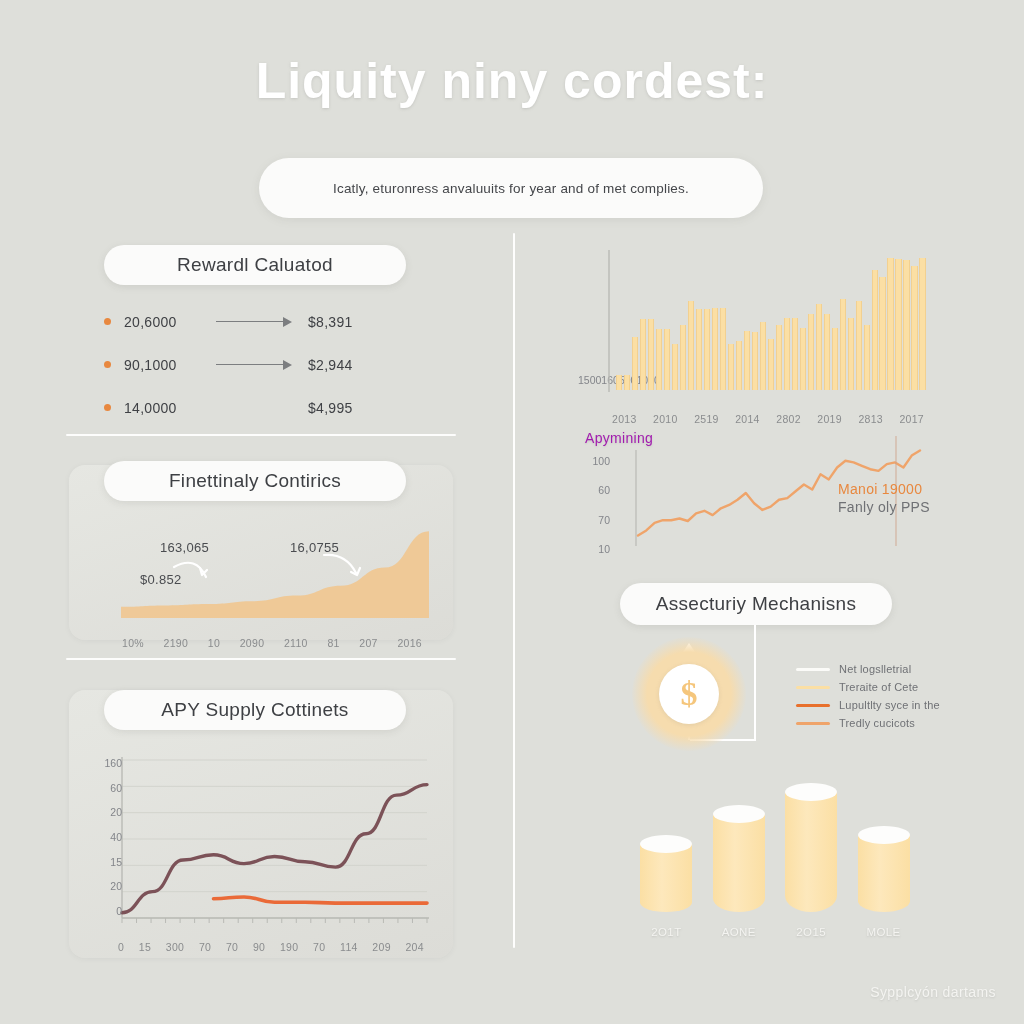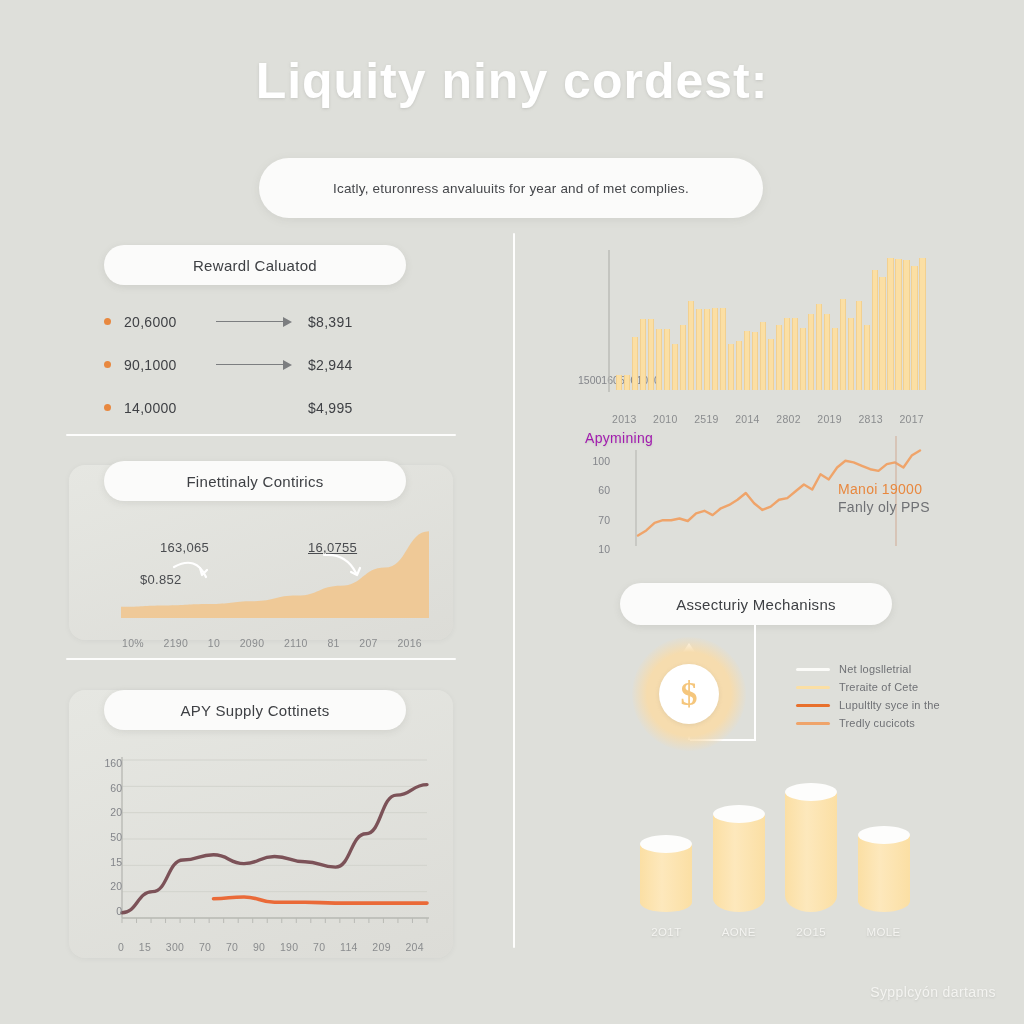--- a/index.html
+++ b/index.html
@@ -49,21 +49,21 @@
     border-radius:16px;
     box-shadow:0 1px 5px rgba(130,130,125,.10);
   }
   .card-pill{
     position:absolute;height:40px;
     background:#fbfbfa;border-radius:20px;
     box-shadow:0 2px 7px rgba(125,125,120,.16);
     display:flex;align-items:center;justify-content:center;
   }
   .card-pill span{
-    font-size:15px;color:#3e4044;letter-spacing:.3px;font-weight:400;
+    font-size:19px;color:#3e4044;letter-spacing:.3px;font-weight:400;
   }
 
   
   .reward-pill{left:104px;top:245px;width:302px;}
   .reward-rows{position:absolute;left:104px;top:300px;width:330px;}
   .reward-row{
     position:relative;height:43px;display:flex;align-items:center;
     font-size:14px;color:#3f4145;
   }
   .dot{
@@ -86,21 +86,21 @@
   .reward-row.no-arrow .arrow{visibility:hidden;}
 
   
   .fin-panel{left:69px;top:465px;width:384px;height:175px;}
   .fin-pill{left:104px;top:461px;width:302px;}
   .fin-chart{position:absolute;left:69px;top:500px;width:384px;height:140px;}
   .annot{
     position:absolute;font-size:13px;color:#4a4c50;letter-spacing:.3px;
   }
   .annot.a1{left:160px;top:540px;}
-  .annot.a2{left:308px;top:540px;text-decoration:underline;}
+  .annot.a2{left:290px;top:540px;}
   .annot.a3{left:140px;top:572px;}
   .axis-row{
     position:absolute;display:flex;justify-content:space-between;
     font-size:10.5px;color:#8a8c8e;letter-spacing:.3px;margin-top:19px;
   }
   .fin-axis{left:122px;top:618px;width:300px;}
 
   
   .apy-panel{left:69px;top:690px;width:384px;height:268px;}
   .apy-pill{left:104px;top:690px;width:302px;}
@@ -313,21 +313,21 @@
     <path id="apy-line-0" fill="none" stroke="#7c5258" stroke-width="3.4" stroke-linecap="round" stroke-linejoin="round" d="M 53 177.73333333333332 C 68.25 177.73333333333332, 68.25 156.66666666666666, 83.5 156.66666666666666 C 98.75 156.66666666666666, 98.75 125.06666666666666, 114 125.06666666666666 C 129.25 125.06666666666666, 129.25 119.8, 144.5 119.8 C 159.75 119.8, 159.75 128.57777777777778, 175 128.57777777777778 C 190.25 128.57777777777778, 190.25 121.55555555555556, 205.5 121.55555555555556 C 220.75 121.55555555555556, 220.75 126.82222222222222, 236 126.82222222222222 C 251.25 126.82222222222222, 251.25 132.0888888888889, 266.5 132.0888888888889 C 281.75 132.0888888888889, 281.75 98.73333333333333, 297 98.73333333333333 C 312.25 98.73333333333333, 312.25 60.111111111111114, 327.5 60.111111111111114 C 342.75 60.111111111111114, 342.75 49.57777777777778, 358 49.57777777777778"></path>
     <path id="apy-line-1" fill="none" stroke="#ea6a38" stroke-width="3.6" stroke-linecap="round" stroke-linejoin="round" d="M 144.5 163.6888888888889 C 159.75 163.6888888888889, 159.75 161.93333333333334, 175 161.93333333333334 C 190.25 161.93333333333334, 190.25 167.2, 205.5 167.2 C 220.75 167.2, 220.75 167.2, 236 167.2 C 251.25 167.2, 251.25 168.07777777777778, 266.5 168.07777777777778 C 281.75 168.07777777777778, 281.75 168.07777777777778, 297 168.07777777777778 C 312.25 168.07777777777778, 312.25 168.07777777777778, 327.5 168.07777777777778 C 342.75 168.07777777777778, 342.75 168.07777777777778, 358 168.07777777777778"></path>
   </svg>
   <div class="card-pill apy-pill">
     <span>APY Supply Cottinets</span>
   </div>
   <div class="apy-ylabels" id="apy-ylabels">
       <span>160</span>
       <span>60</span>
       <span>20</span>
-      <span>50</span>
+      <span>40</span>
       <span>15</span>
       <span>20</span>
       <span>0</span>
     </div>
   <div class="axis-row apy-axis" id="apy-axis">
       <span>0</span>
       <span>15</span>
       <span>300</span>
       <span>70</span>
       <span>70</span>

